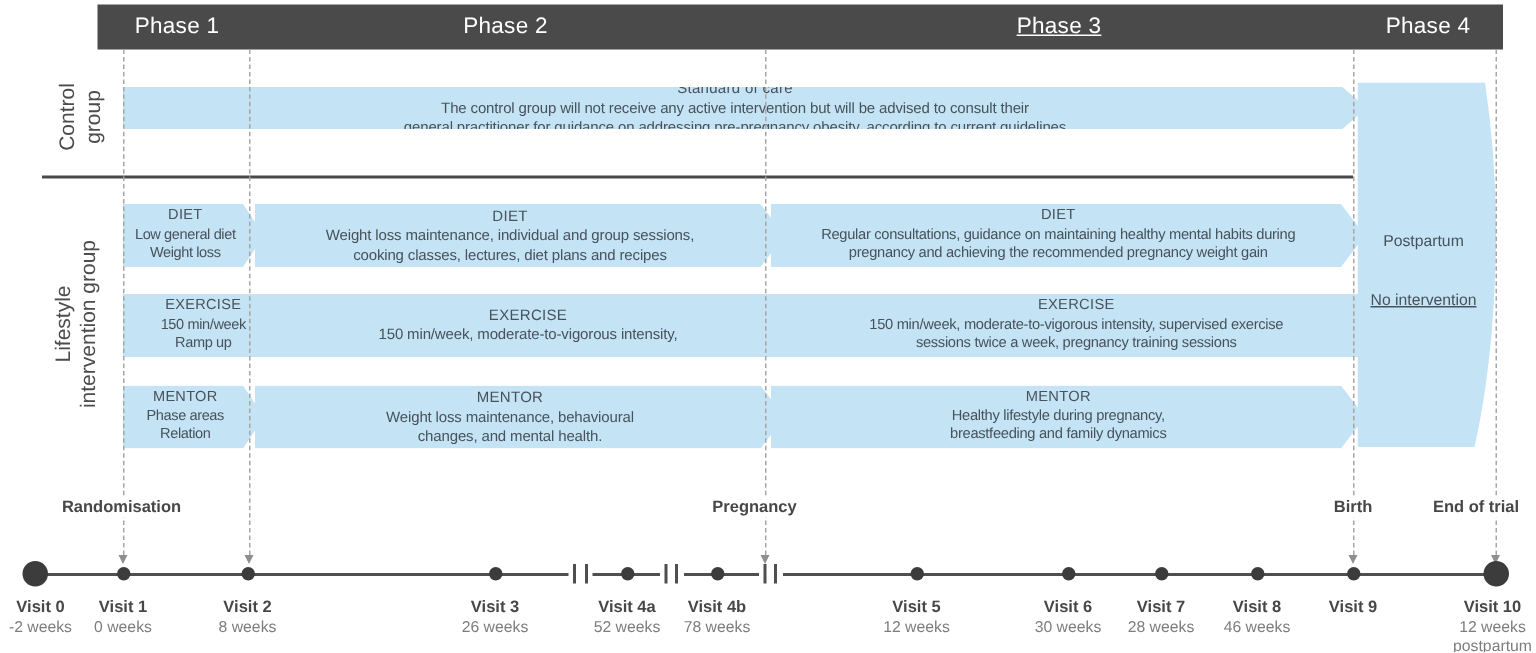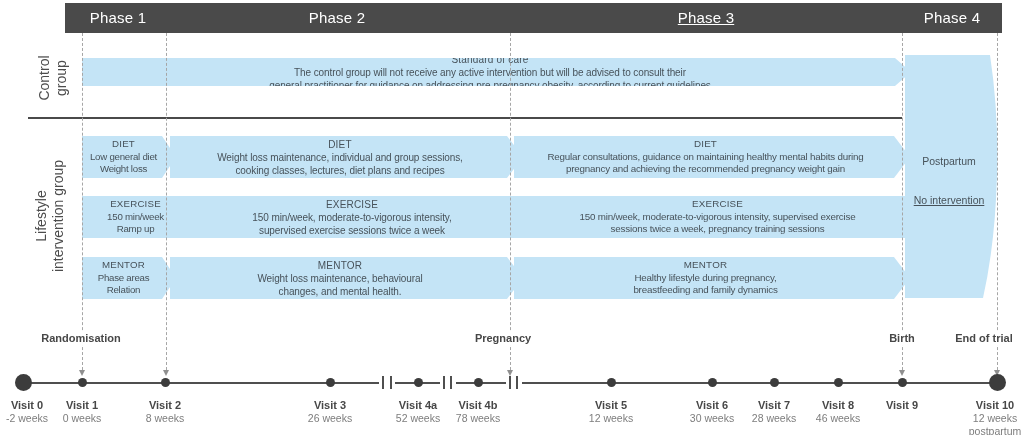--- a/index.html
+++ b/index.html
@@ -99,21 +99,20 @@
   </div>
 
   <div class="arrow tip14 p1a row-ex">
     <div class="ttl">EXERCISE</div>
     <div>150 min/week</div>
     <div>Ramp up</div>
   </div>
   <div class="arrow tip16 p2a row-ex">
     <div class="ttl">EXERCISE</div>
     <div>150 min/week, moderate-to-vigorous intensity,</div>
-    <div>supervised exercise sessions twice a week</div>
   </div>
   <div class="arrow tip16 p3a row-ex">
     <div class="ttl">EXERCISE</div>
     <div>150 min/week, moderate-to-vigorous intensity, supervised exercise</div>
     <div>sessions twice a week, pregnancy training sessions</div>
   </div>
 
   <div class="arrow tip14 p1a row-men">
     <div class="ttl">MENTOR</div>
     <div>Phase areas</div>

